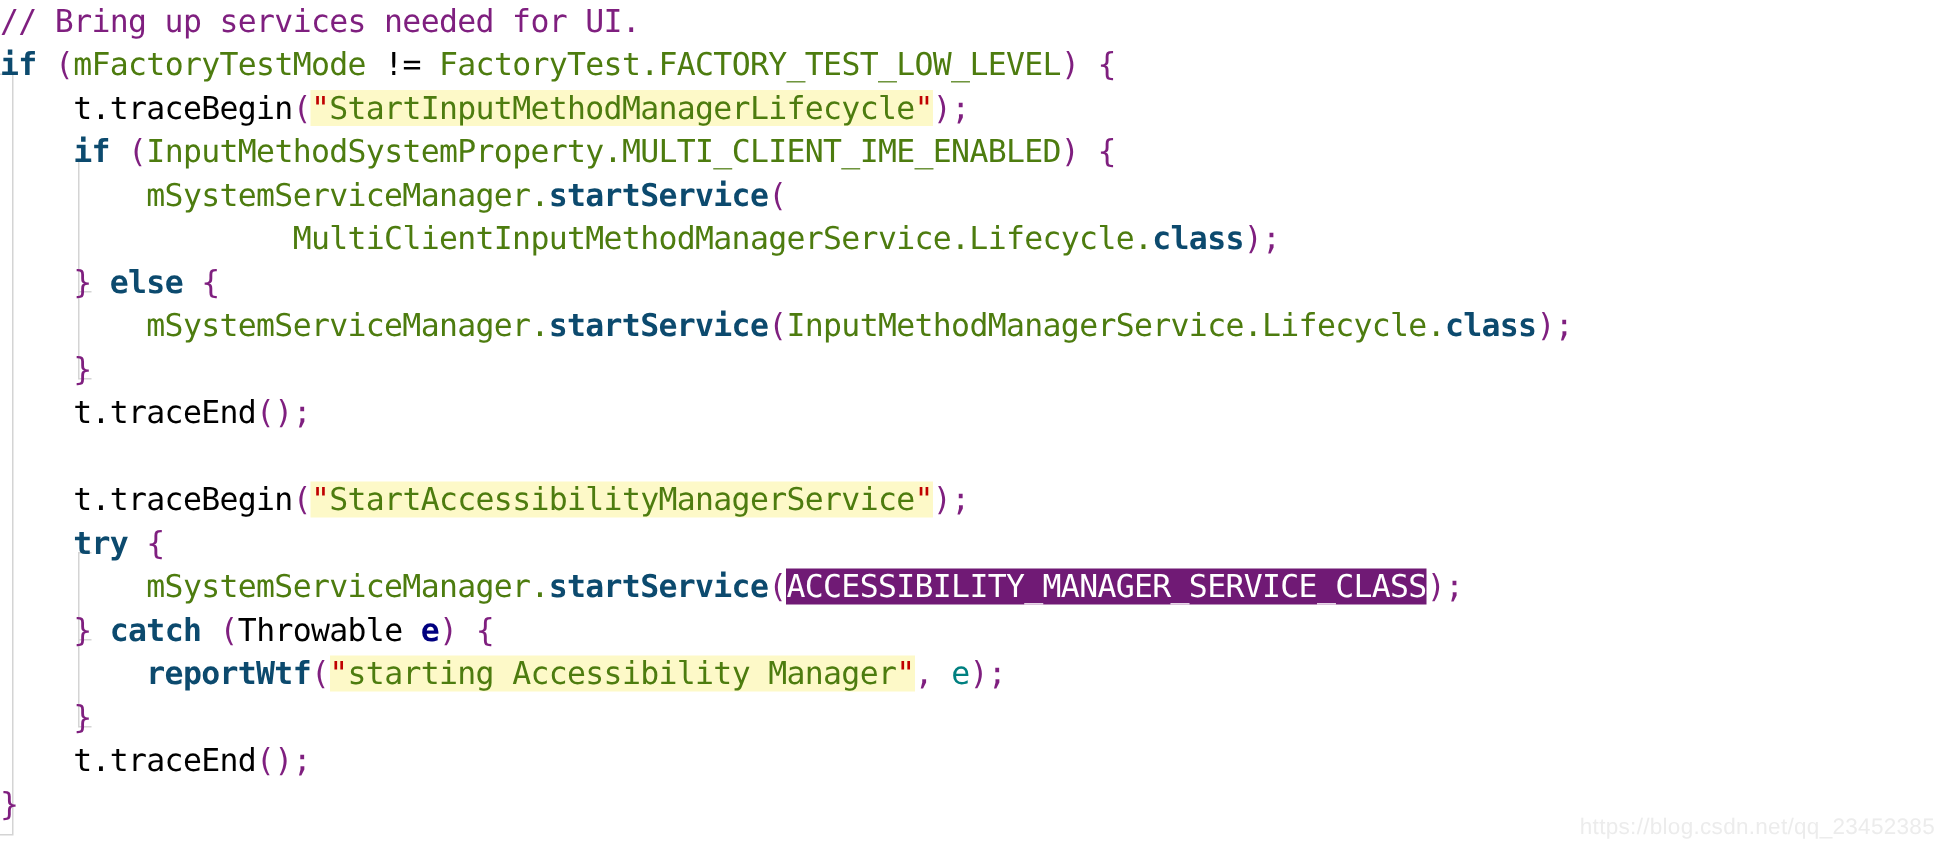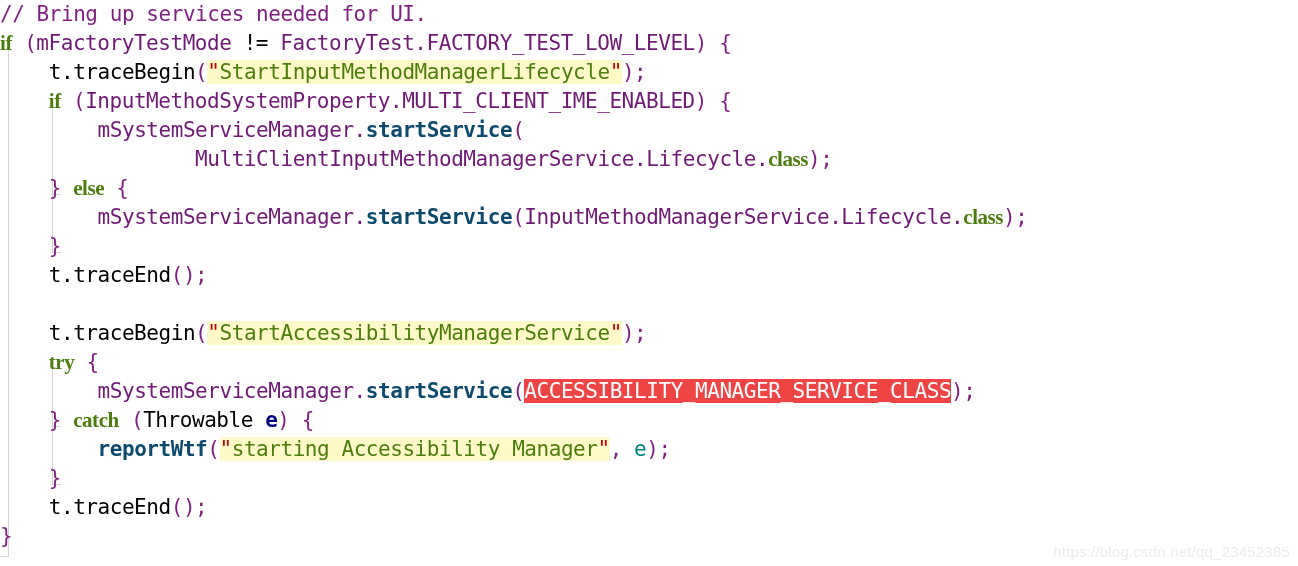--- a/index.html
+++ b/index.html
@@ -34,35 +34,35 @@
   }
 
   .line {
     height: 29px;
     white-space: pre;
     position: relative;
   }
 
   
   .tok-comment  { color: #7f1f7f; }
-  .tok-keyword  { color: #4d7c0f; font-weight: bold; font-family: Liberation Serif, serif; }
-  .tok-ident    { color: #701a75; }
+  .tok-keyword  { color: #0c4a6e; font-weight: bold; }
+  .tok-ident    { color: #4d7c0f; }
   .tok-plain    { color: #000000; }
   .tok-punct    { color: #7f1f7f; }
   .tok-method   { color: #0c4a6e; font-weight: bold; }
   .tok-field    { color: #00007f; font-weight: bold; }
   .tok-local    { color: #008080; }
   .tok-quote    { color: #c00000; }
   .tok-string   { color: #4d7c0f; }
 
   .hl-string {
     background: #fdf9c8;
   }
   .hl-select {
-    background: #ef4444;
+    background: #701a75;
     color: #ffffff;
   }
 
   
   .guide {
     position: absolute;
     background: #d4d4d4;
   }
   .guide.v { width: 1px; }
   .guide.h { height: 1px; }

